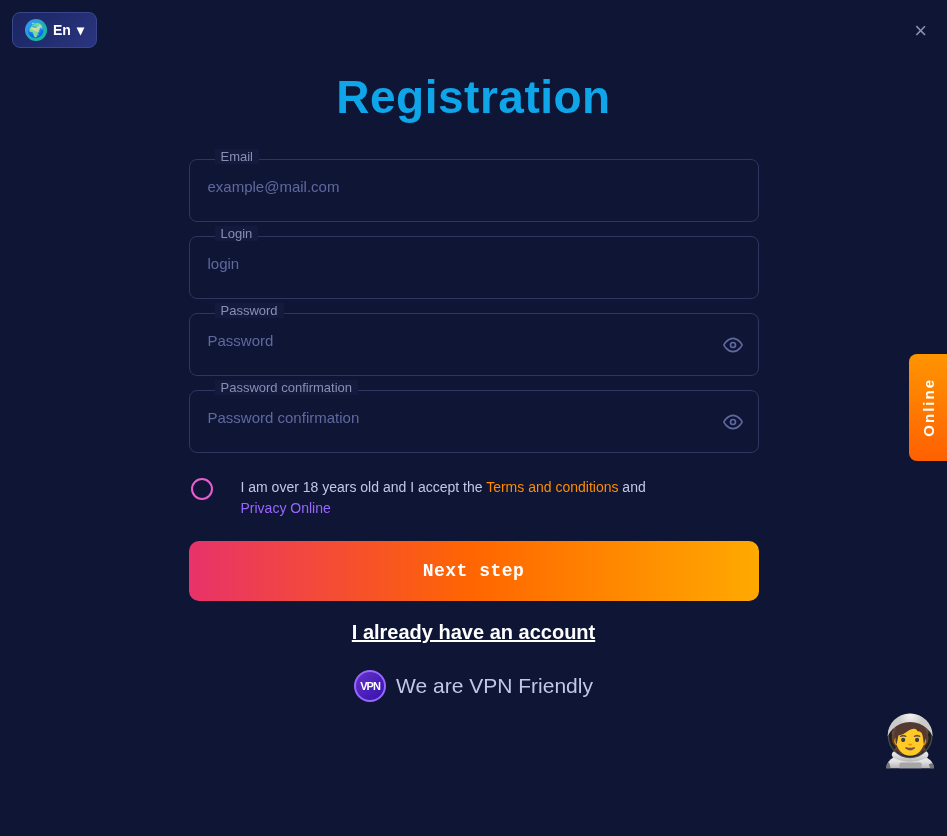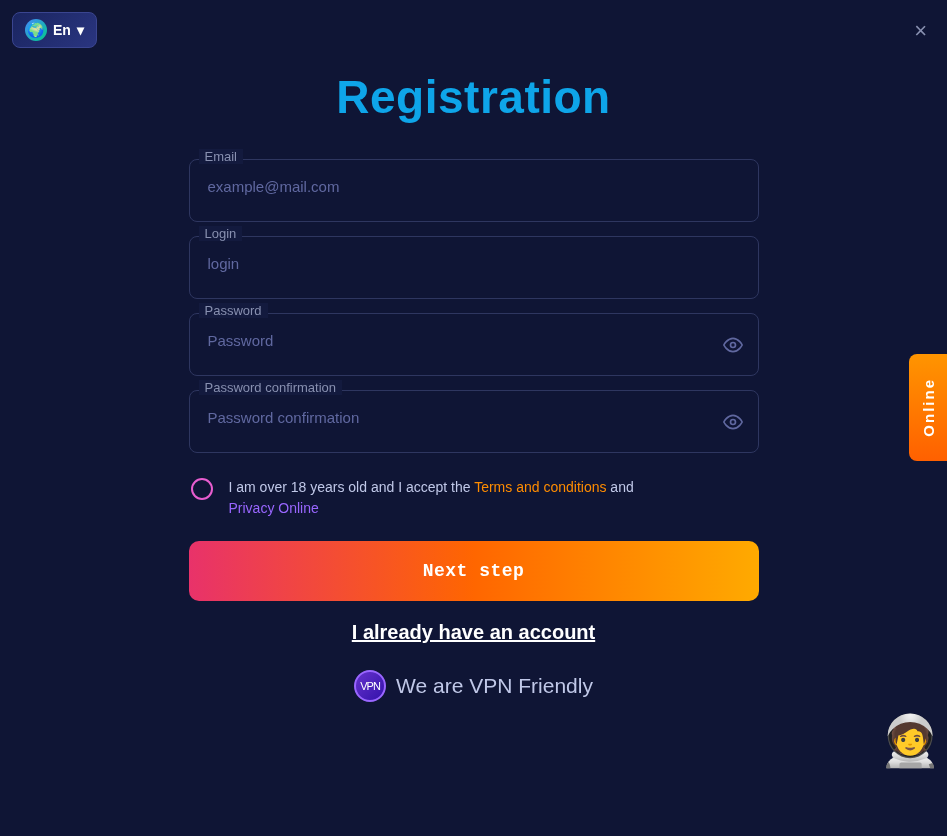--- a/index.html
+++ b/index.html
@@ -90,21 +90,21 @@
     }
 
     .field-group {
       position: relative;
       width: 100%;
     }
 
     .field-label {
       position: absolute;
       top: -10px;
-      left: 10px;
+      left: 26px;
       background: #131a3e;
       padding: 0 6px;
       font-size: 13px;
       color: #8890b0;
       z-index: 1;
       pointer-events: none;
     }
 
     .field-input {
       width: 100%;
@@ -129,21 +129,21 @@
       transform: translateY(-50%);
       color: #6068a0;
       cursor: pointer;
       font-size: 18px;
     }
 
     
     .checkbox-row {
       display: flex;
       align-items: flex-start;
-      gap: 16px;
+      gap: 28px;
       margin-top: 10px;
       padding: 0 2px;
     }
 
     .custom-checkbox {
       width: 22px;
       height: 22px;
       min-width: 22px;
       border-radius: 50%;
       border: 2px solid #e85dcf;
@@ -209,21 +209,21 @@
     .vpn-badge {
       width: 32px;
       height: 32px;
       border-radius: 50%;
       background: linear-gradient(135deg, #6633cc, #3311aa);
       border: 2px solid #9966ff;
       display: flex;
       align-items: center;
       justify-content: center;
       font-size: 11px;
-      font-weight: 400;
+      font-weight: 700;
       color: #fff;
       letter-spacing: -1px;
     }
 
     .vpn-text {
       font-size: 21px;
       color: #c0c8e8;
     }
 
     

